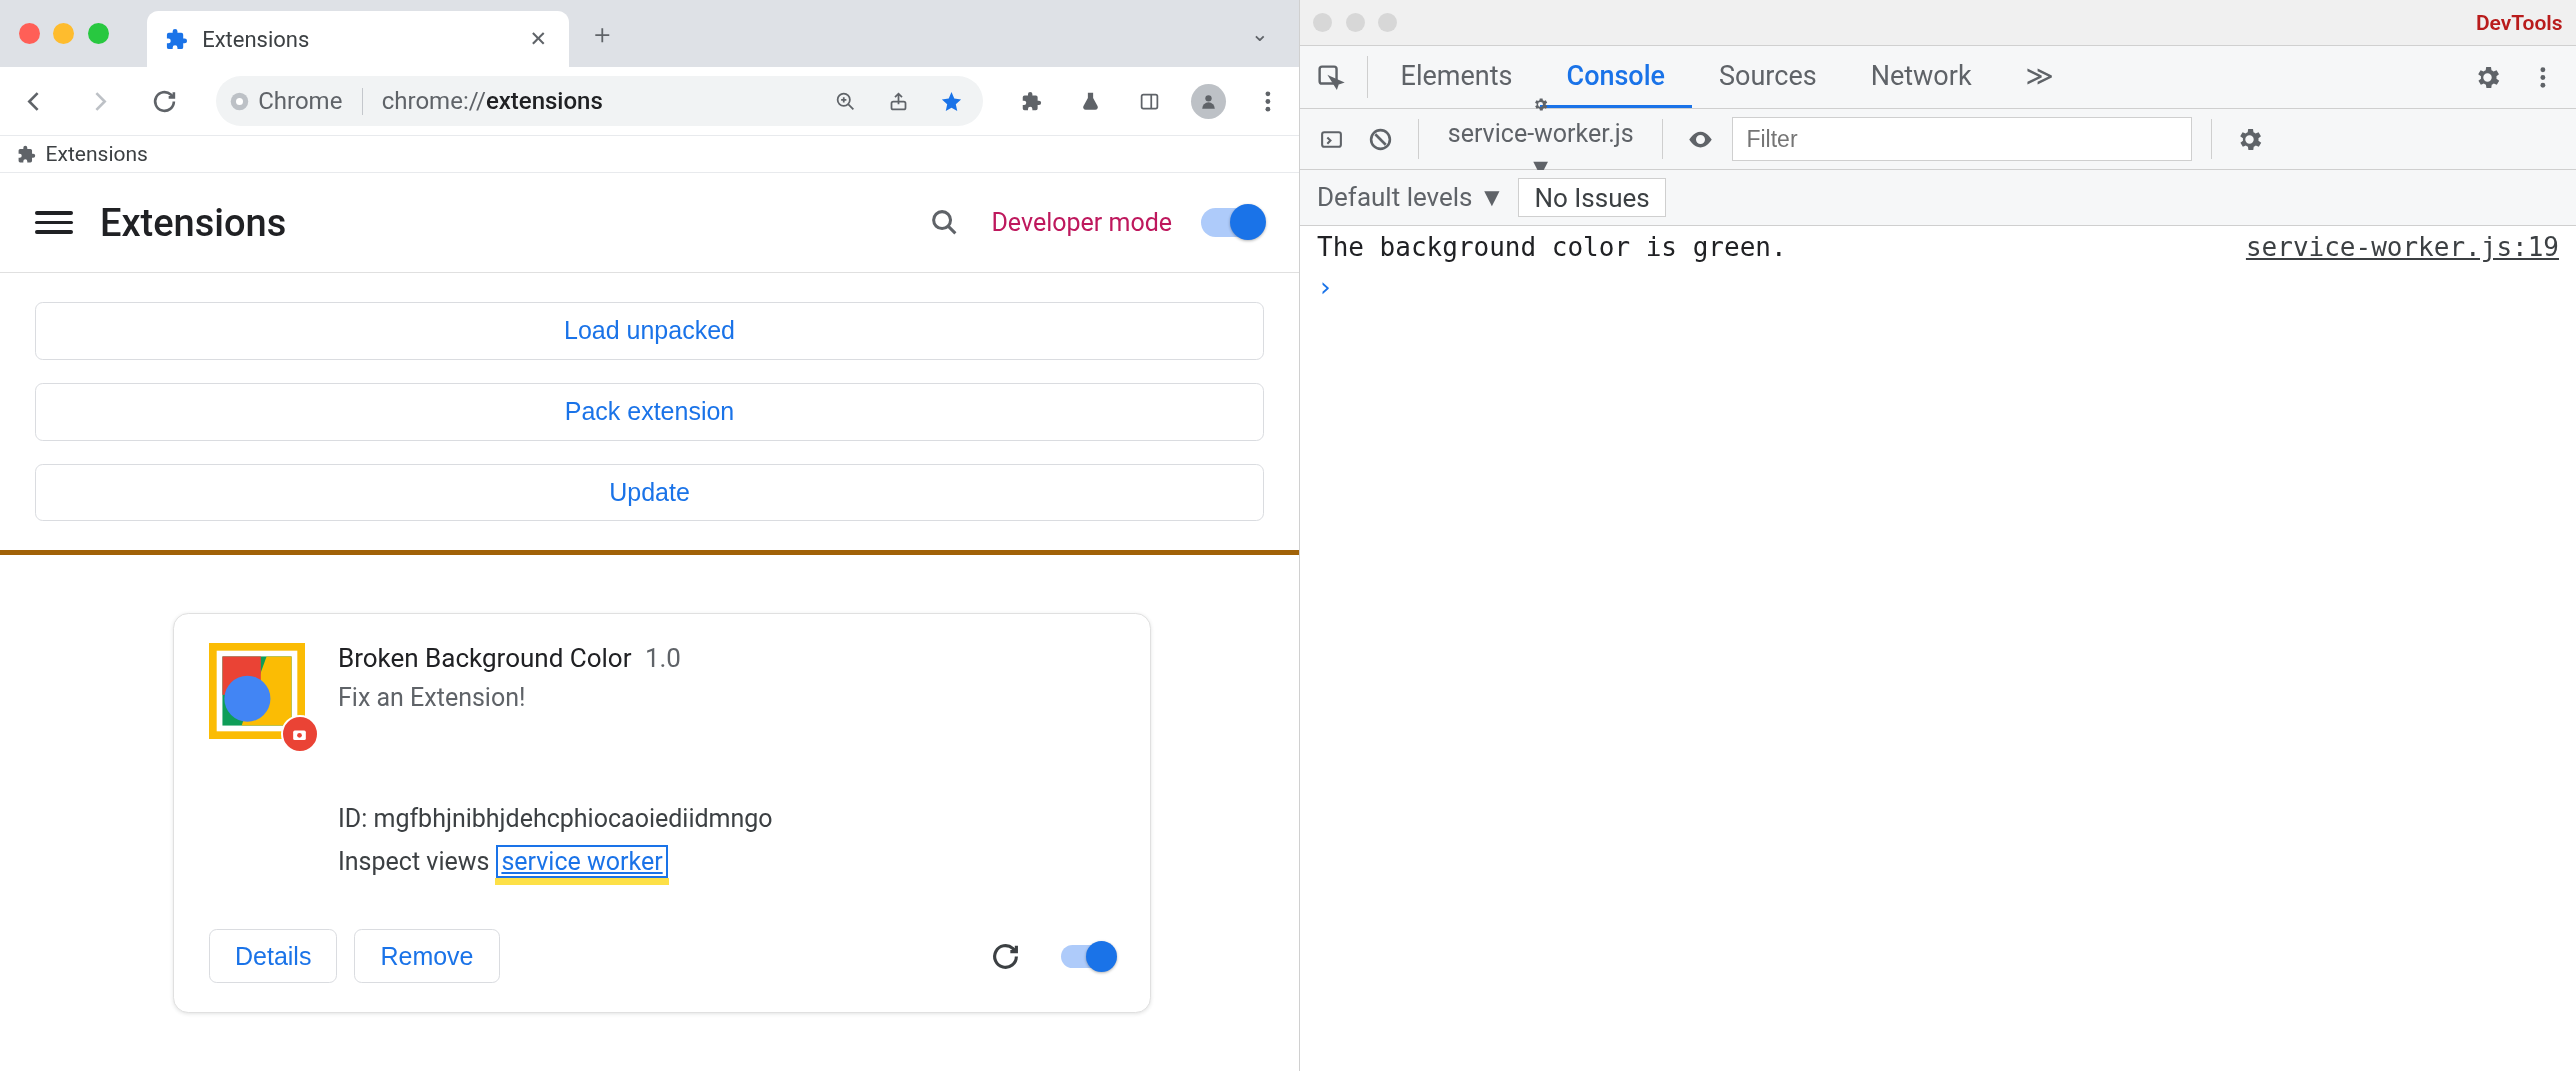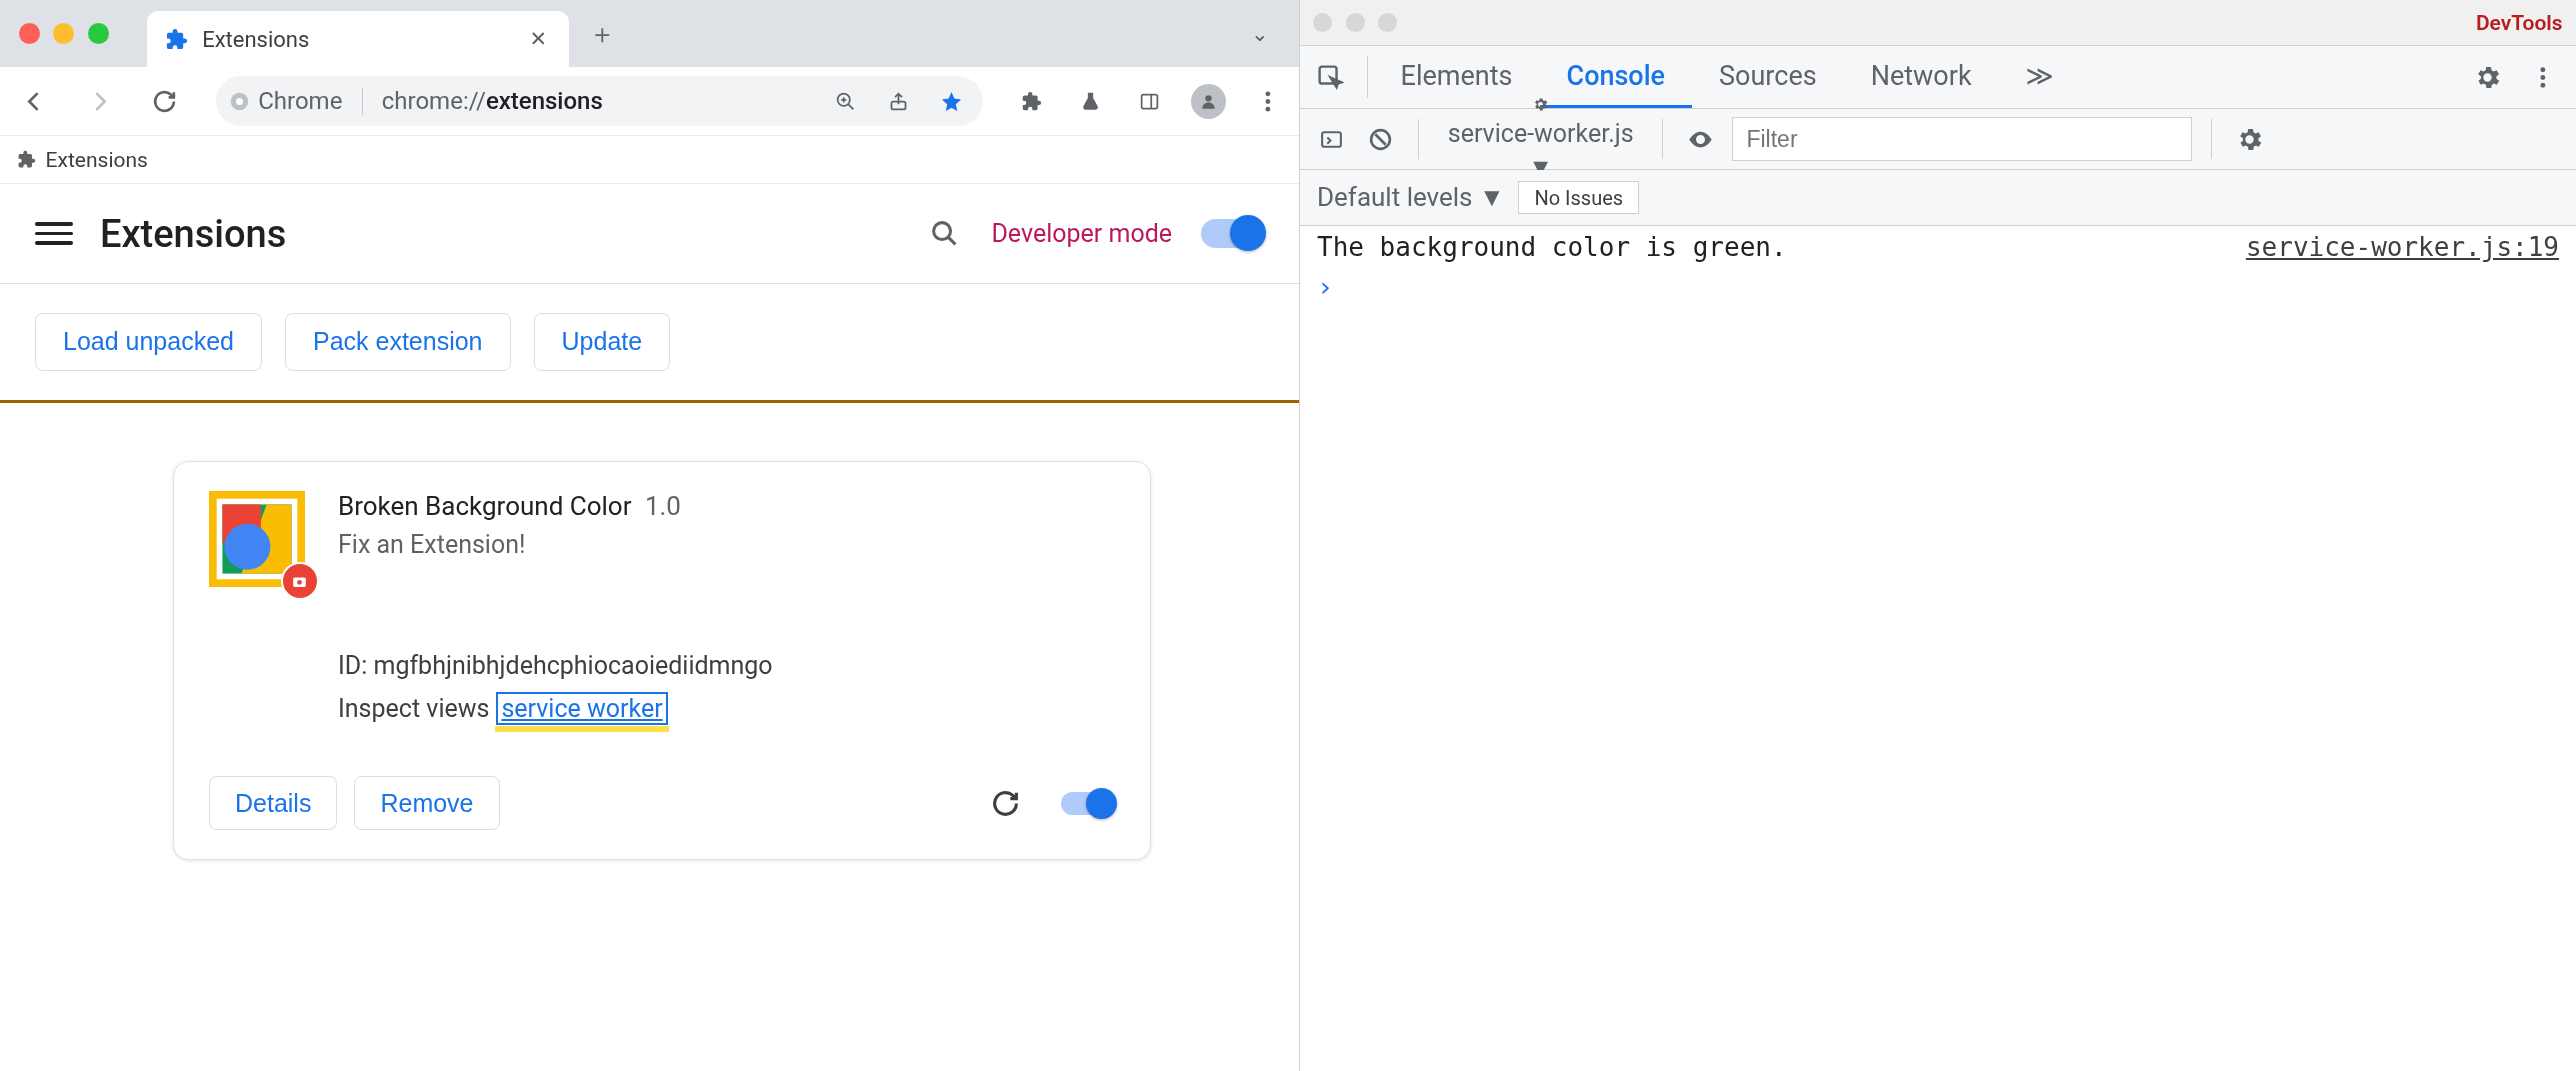--- a/index.html
+++ b/index.html
@@ -98,21 +98,21 @@
   .menu-icon span { height: 3.8px; background:#202124; border-radius:1.9px;}
   .ext-title { font-size: 38px; font-weight: 500; color:#202124;}
   .ext-header-right { margin-left:auto; display:flex; align-items:center; gap: 29px;}
   .dev-mode-label { font-size: 25px; color:#be185d;}
   .toggle { width: 63px; height: 29px; border-radius: 19px; position:relative; cursor:pointer;}
   .toggle.on { background:#aecbfa;}
   .toggle.on::after { content:""; position:absolute; right:-1.9px; top:-3.8px; width:36px; height:36px; border-radius:50%; background:#1a73e8; box-shadow: 0 1px 2.9px rgba(0,0,0,.3);}
   .toggle.small { width: 54px; height: 23px;}
   .toggle.small.on::after { width:31px; height:31px;}
   .dev-actions {
-    display:flex; gap: 23px; padding: 29px 35px; border-bottom: 3px solid #a16207;
+    display:flex; gap: 23px; padding: 29px 35px; border-bottom: 5px solid #a16207; flex-direction: column;
   }
   .dev-btn {
     border: 1px solid #dadce0; background:#fff; border-radius: 7.7px; padding: 13.4px 27px;
     font-size: 25px; color:#1a73e8; font-weight: 500; cursor:pointer;
   }
   .ext-body { padding: 58px; }
   .ext-card {
     width: 978px; border: 1px solid #e0e0e0; border-radius: 15.3px; background:#fff;
     box-shadow: 0 1px 3.8px rgba(60,64,67,.15);
     padding: 29px 35px;
@@ -158,21 +158,21 @@
   .dt-tabs-right { margin-left:auto; display:flex; align-items:center; gap: 19px; padding-right: 15.3px;}
   .dt-toolbar2 {
     height: 61px; display:flex; align-items:center; gap: 13.4px; padding: 0 13.4px; border-bottom: 1px solid #cfcfcf; background:#f6f7f8;
   }
   .dt-ctx { font-size: 25px; color:#5f6368; display:flex; align-items:center; gap:5.8px; padding: 3.8px 9.6px; flex-direction: column;}
   .dt-filter { height: 44px; border:1px solid #cfcfcf; background:#fff; padding: 0 13.4px; font-size: 23px; width: 460px;}
   .dt-toolbar3 {
     height: 56px; display:flex; align-items:center; gap: 13.4px; padding: 0 17px; border-bottom: 1px solid #cfcfcf; background:#f6f7f8;text-align:center;
   }
   .dt-levels { font-size: 26px; color:#5f6368;}
-  .dt-noissues { font-size: 20px; color:#3c4043; border:1px solid #cfcfcf; background:#fff; padding: 3.8px 15.3px;}
+  .dt-noissues { font-size: 26px; color:#3c4043; border:1px solid #cfcfcf; background:#fff; padding: 3.8px 15.3px;}
   .console-body { flex:1; background:#fff; font-family: ui-monospace, Menlo, Consolas, monospace; font-size: 26px;}
   .console-row { display:flex; padding: 5.8px 17px; align-items:baseline;}
   .console-msg { flex:1; white-space: pre; }
   .console-src { color:#3c4043; text-decoration: underline;}
   .console-prompt { padding: 3.8px 17px; color:#1a73e8; font-size: 27px;}
   .vsep { width: 1px; align-self: stretch; background:#cfcfcf; margin: 9.6px 5.8px;}
   svg { display:block; }
 </style>
 </head>
 <body>

